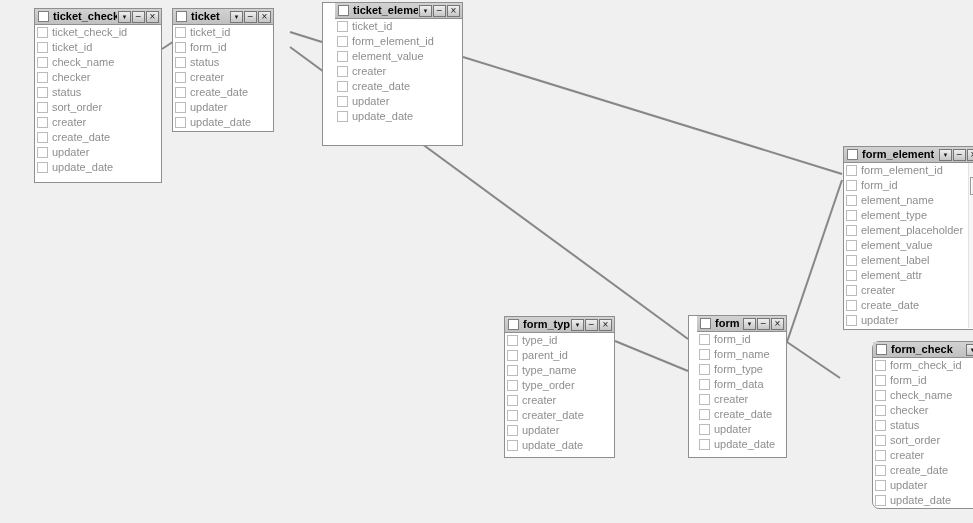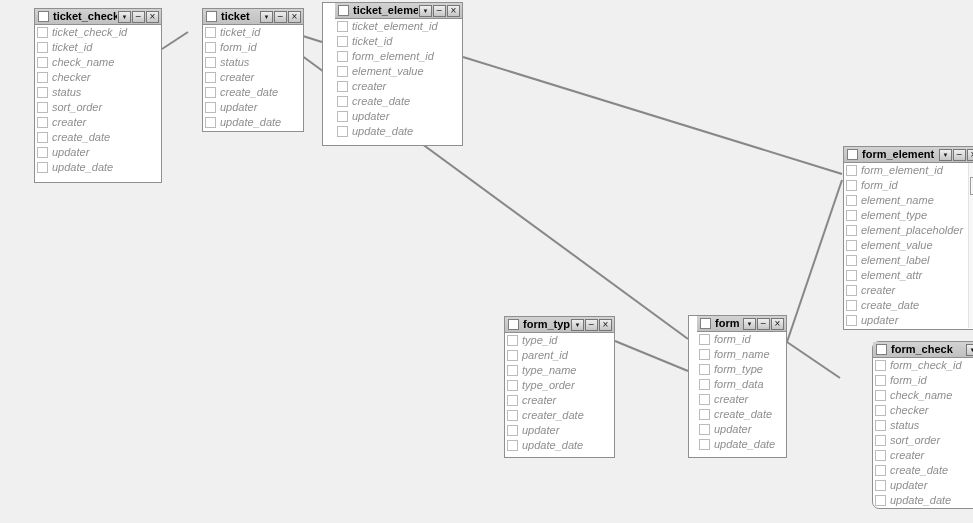--- a/index.html
+++ b/index.html
@@ -44,21 +44,21 @@
     border: 1px solid #767676;
     box-sizing: border-box;
     display: flex; align-items: center; justify-content: center;
     font-family: "Liberation Sans", sans-serif;
     color: #1a1a1a; cursor: default;
   }
   .tbtn.dropdown { font-size: 6px; }
   .tbtn.minimize { font-size: 10px; line-height: 8px; }
   .tbtn.close    { font-size: 10px; line-height: 9px; }
 
-  .fields { position: relative; overflow: hidden; font-style: italic; }
+  .fields { position: relative; overflow: hidden; }
   .has-scrollbar .fields { margin-right: 13px; }
   .field-row { height: 15px; display: flex; align-items: center; padding-left: 2px; }
   .field-checkbox {
     width: 9px; height: 9px; flex: none;
     background: #fff; border: 1px solid #bbbbbb;
     margin-right: 4px;
   }
   .field-label {
     font-size: 11px; color: #8e8e8e;
     line-height: 13px; white-space: nowrap;
@@ -144,21 +144,21 @@
         <div class="field-row">
     <span class="field-checkbox"></span>
     <span class="field-label">updater</span>
   </div>
         <div class="field-row">
     <span class="field-checkbox"></span>
     <span class="field-label">update_date</span>
   </div>
       </div>
   </div>
-    <div class="table-window" style="left: 182px; top: 8px; width: 102px; height: 124px;">
+    <div class="table-window" style="left: 152px; top: 8px; width: 102px; height: 124px;">
     <div class="title-bar">
       <span class="title-checkbox"></span>
       <span class="table-title">ticket</span>
       <button class="tbtn dropdown">
           <span>▼</span>
         </button>
       <button class="tbtn minimize">
           <span>−</span>
         </button>
       <button class="tbtn close">
@@ -204,24 +204,20 @@
           <span>▼</span>
         </button>
       <button class="tbtn minimize">
           <span>−</span>
         </button>
       <button class="tbtn close">
           <span>×</span>
         </button>
     </div>
     <div class="fields">
-        <div class="field-row">
-    <span class="field-checkbox"></span>
-    <span class="field-label">ticket_element_id</span>
-  </div>
         <div class="field-row">
     <span class="field-checkbox"></span>
     <span class="field-label">ticket_id</span>
   </div>
         <div class="field-row">
     <span class="field-checkbox"></span>
     <span class="field-label">form_element_id</span>
   </div>
         <div class="field-row">
     <span class="field-checkbox"></span>

